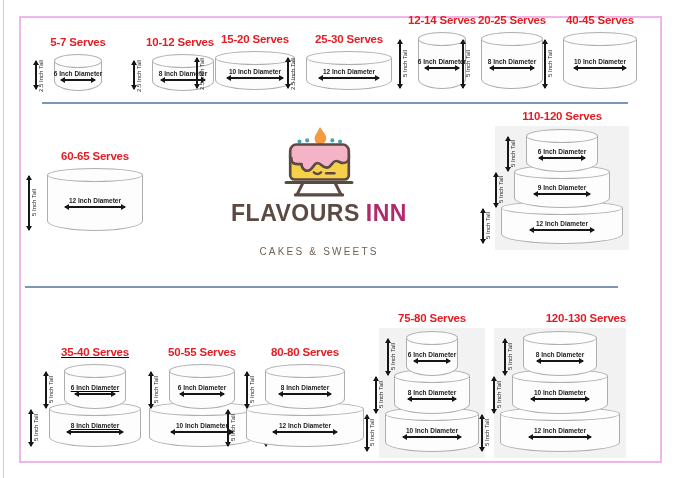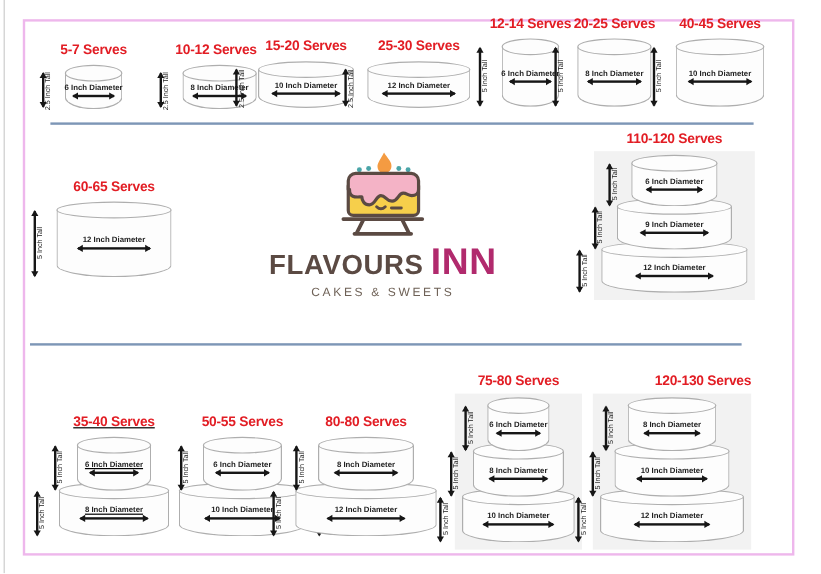--- a/index.html
+++ b/index.html
@@ -29,22 +29,22 @@
   .v-arrow{position:relative;width:1.5px;background:#161616;}
   .v-arrow::before,.v-arrow::after{content:"";position:absolute;left:50%;transform:translateX(-50%);width:0;height:0;
         border-left:3px solid transparent;border-right:3px solid transparent;}
   .v-arrow::before{top:-1px;border-bottom:5px solid #161616;}
   .v-arrow::after{bottom:-1px;border-top:5px solid #161616;}
   .tall-text{writing-mode:vertical-rl;transform:rotate(180deg);font-size:6px;color:#1c1c1c;
         white-space:nowrap;margin-left:1px;}
   .logo{position:absolute;left:224px;top:126px;width:190px;display:flex;flex-direction:column;align-items:center;}
   .brand-line{display:flex;align-items:baseline;gap:6px;margin-top:2px;}
   .brand-primary{font-size:23px;font-weight:800;color:#5b4a43;letter-spacing:.5px;}
-  .brand-secondary{font-size:31px;font-weight:800;color:#b12a6d;letter-spacing:.5px;}
-  .tagline{font-size:10px;letter-spacing:2.2px;color:#6e6156;margin-top:3px;white-space:nowrap;}
+  .brand-secondary{font-size:23px;font-weight:800;color:#b12a6d;letter-spacing:.5px;}
+  .tagline{font-size:10px;letter-spacing:2.2px;color:#6e6156;margin-top:19px;white-space:nowrap;}
 </style>
 </head>
 <body>
 
 <div class="canvas">
   <div class="edge-line"></div>
   <div class="frame"></div>
   <div class="divider" style="left:42px;top:102px;width:586px;"></div>
   <div class="divider" style="left:25px;top:286px;width:593px;"></div>
 

